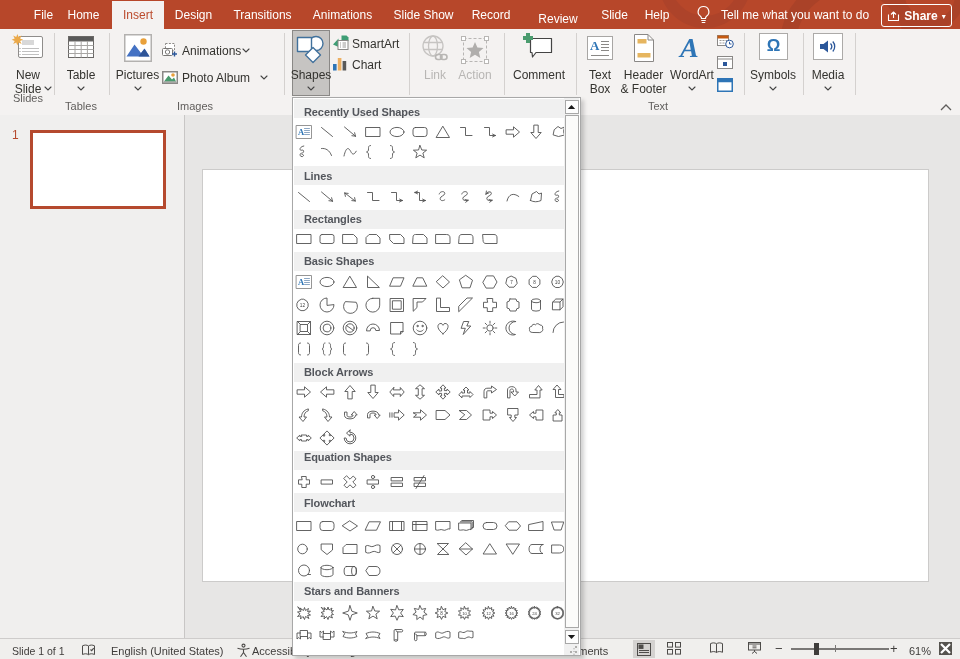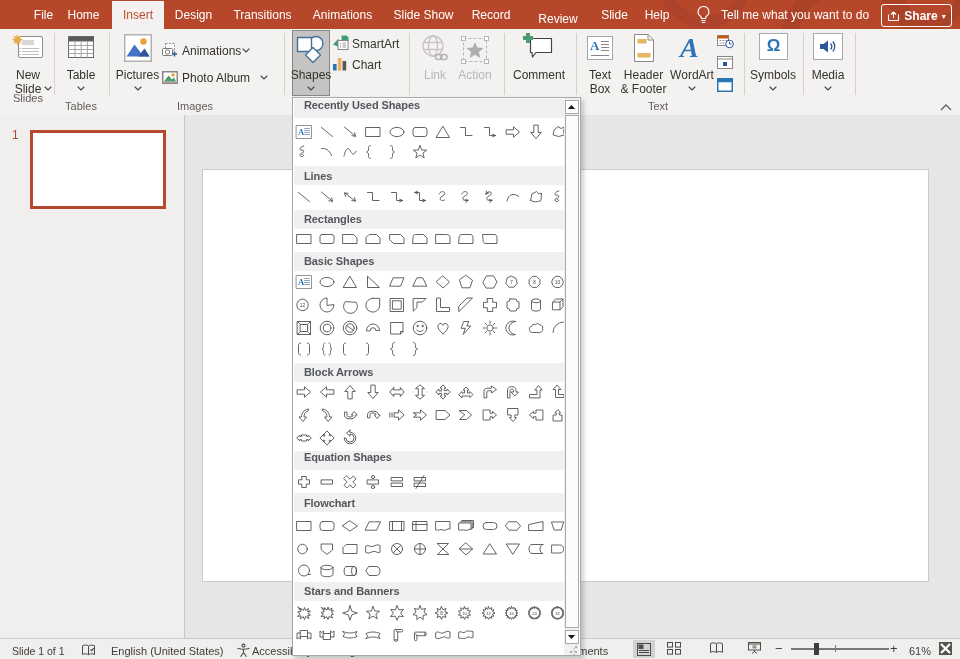--- a/index.html
+++ b/index.html
@@ -305,21 +305,21 @@
 <div style="position:absolute;left:939px;top:3px">
       <svg width="13" height="13" viewBox="0 0 13 13">
         <rect x="0.5" y="0.5" width="12" height="12" fill="#56544f" stroke="#56544f"></rect>
         <path d="M2 2 L11 11 M11 2 L2 11" stroke="#fff" stroke-width="2.2"></path>
       </svg>
     </div>
 </div>
 
 <div style="position:absolute;left:292px;top:97px;width:289px;height:559px;background:#fff;border:1px solid #a8a8a8;box-sizing:border-box;box-shadow:3px 3px 4px rgba(0,0,0,0.18)">
 <div style="position:absolute;left:-292px;top:-97px;width:960px;height:659px;pointer-events:none">
-      <div style="position:absolute;left:293px;top:98px;width:271px;height:19px;background:#f0f0f0;display:flex;align-items:flex-start">
+      <div style="position:absolute;left:293px;top:98px;width:271px;height:19px;background:#f0f0f0;display:flex;align-items:flex-end">
         <span style="margin-left:10px;font-size:11px;font-weight:bold;letter-spacing:-0.1px;color:#53565c">Recently Used Shapes</span>
       </div>
       <div style="position:absolute;left:293.5px;top:120px;display:flex">
         <div style="width:23.27px;height:22px;display:flex;align-items:center;justify-content:flex-start;flex:none">
           <svg width="18" height="18" viewBox="0 0 18 18" fill="none" stroke="#525252" stroke-width="0.9" stroke-linejoin="round" stroke-linecap="round">
             <rect x="1.5" y="2.5" width="15" height="13" fill="#fff" stroke="#8a8a8a"></rect>
             <text x="3" y="11.5" font-size="8.5" font-weight="bold" fill="#2e75b6" stroke="none" font-family="Liberation Serif">A</text>
             <g stroke="#7f9dbd" stroke-width="0.9">
               <path d="M9.5 5.5h5M9.5 7.5h5M9.5 9.5h5M9.5 11.5h5"></path>
             </g>

